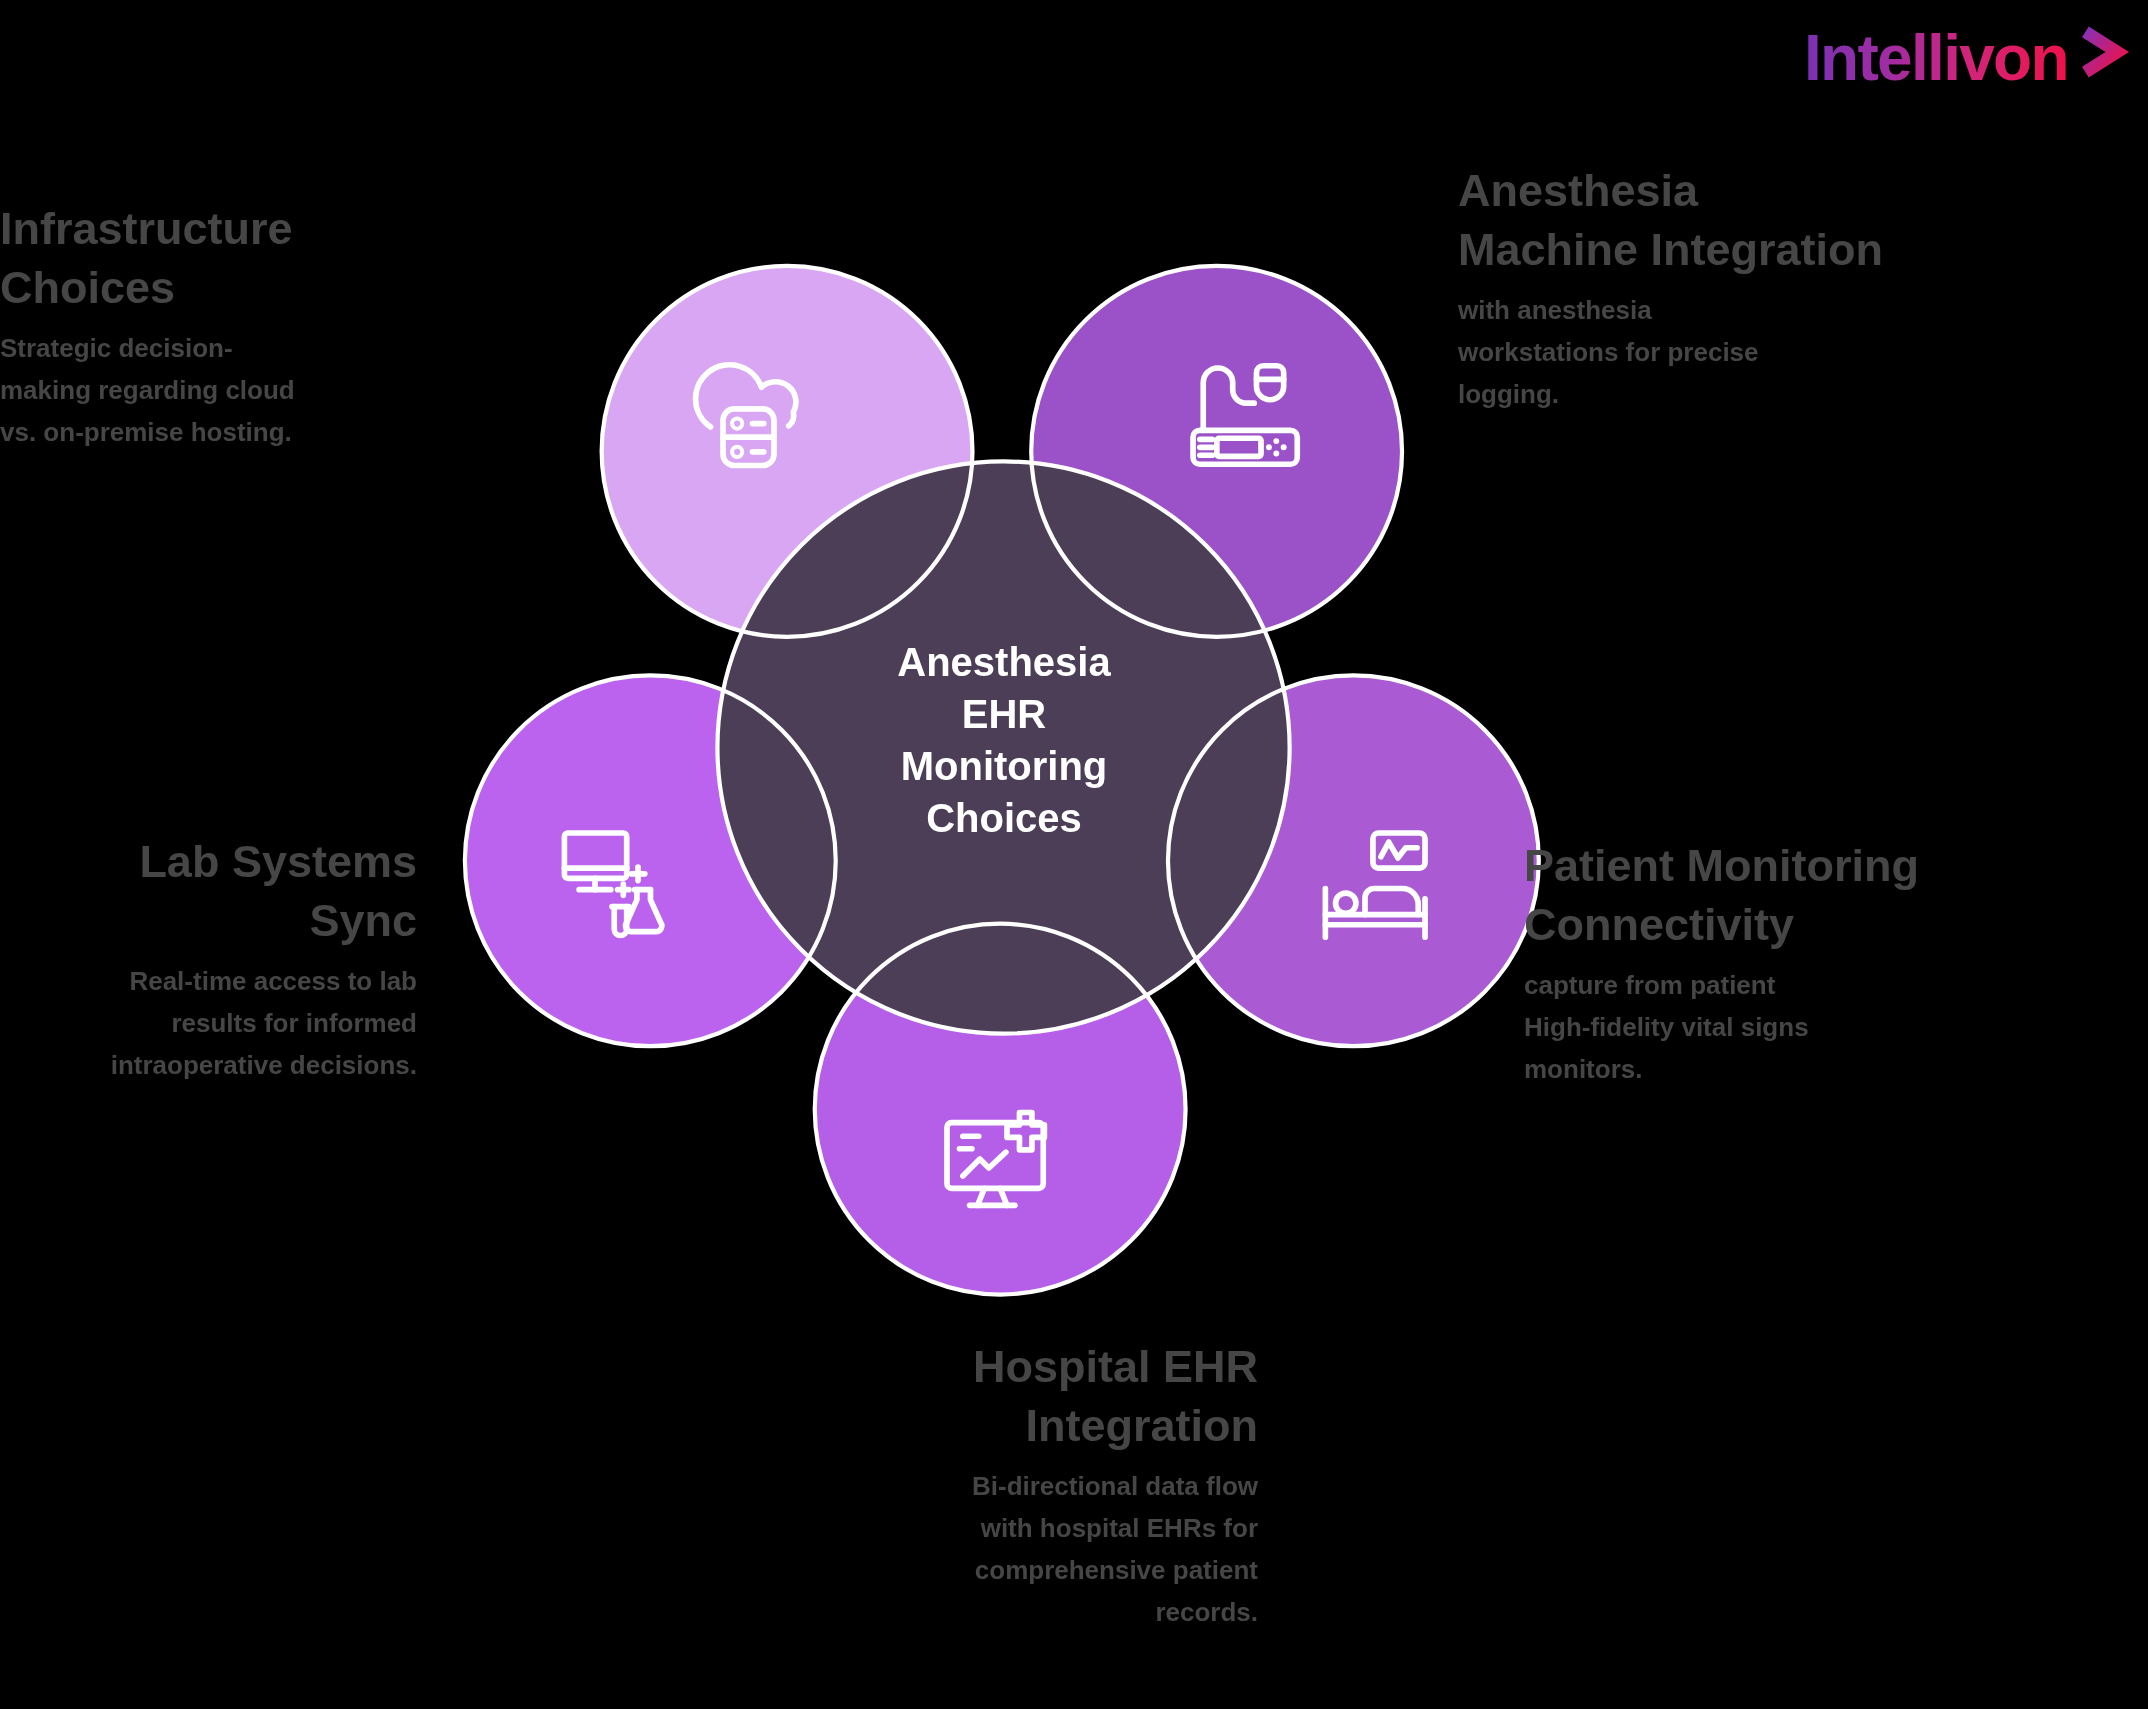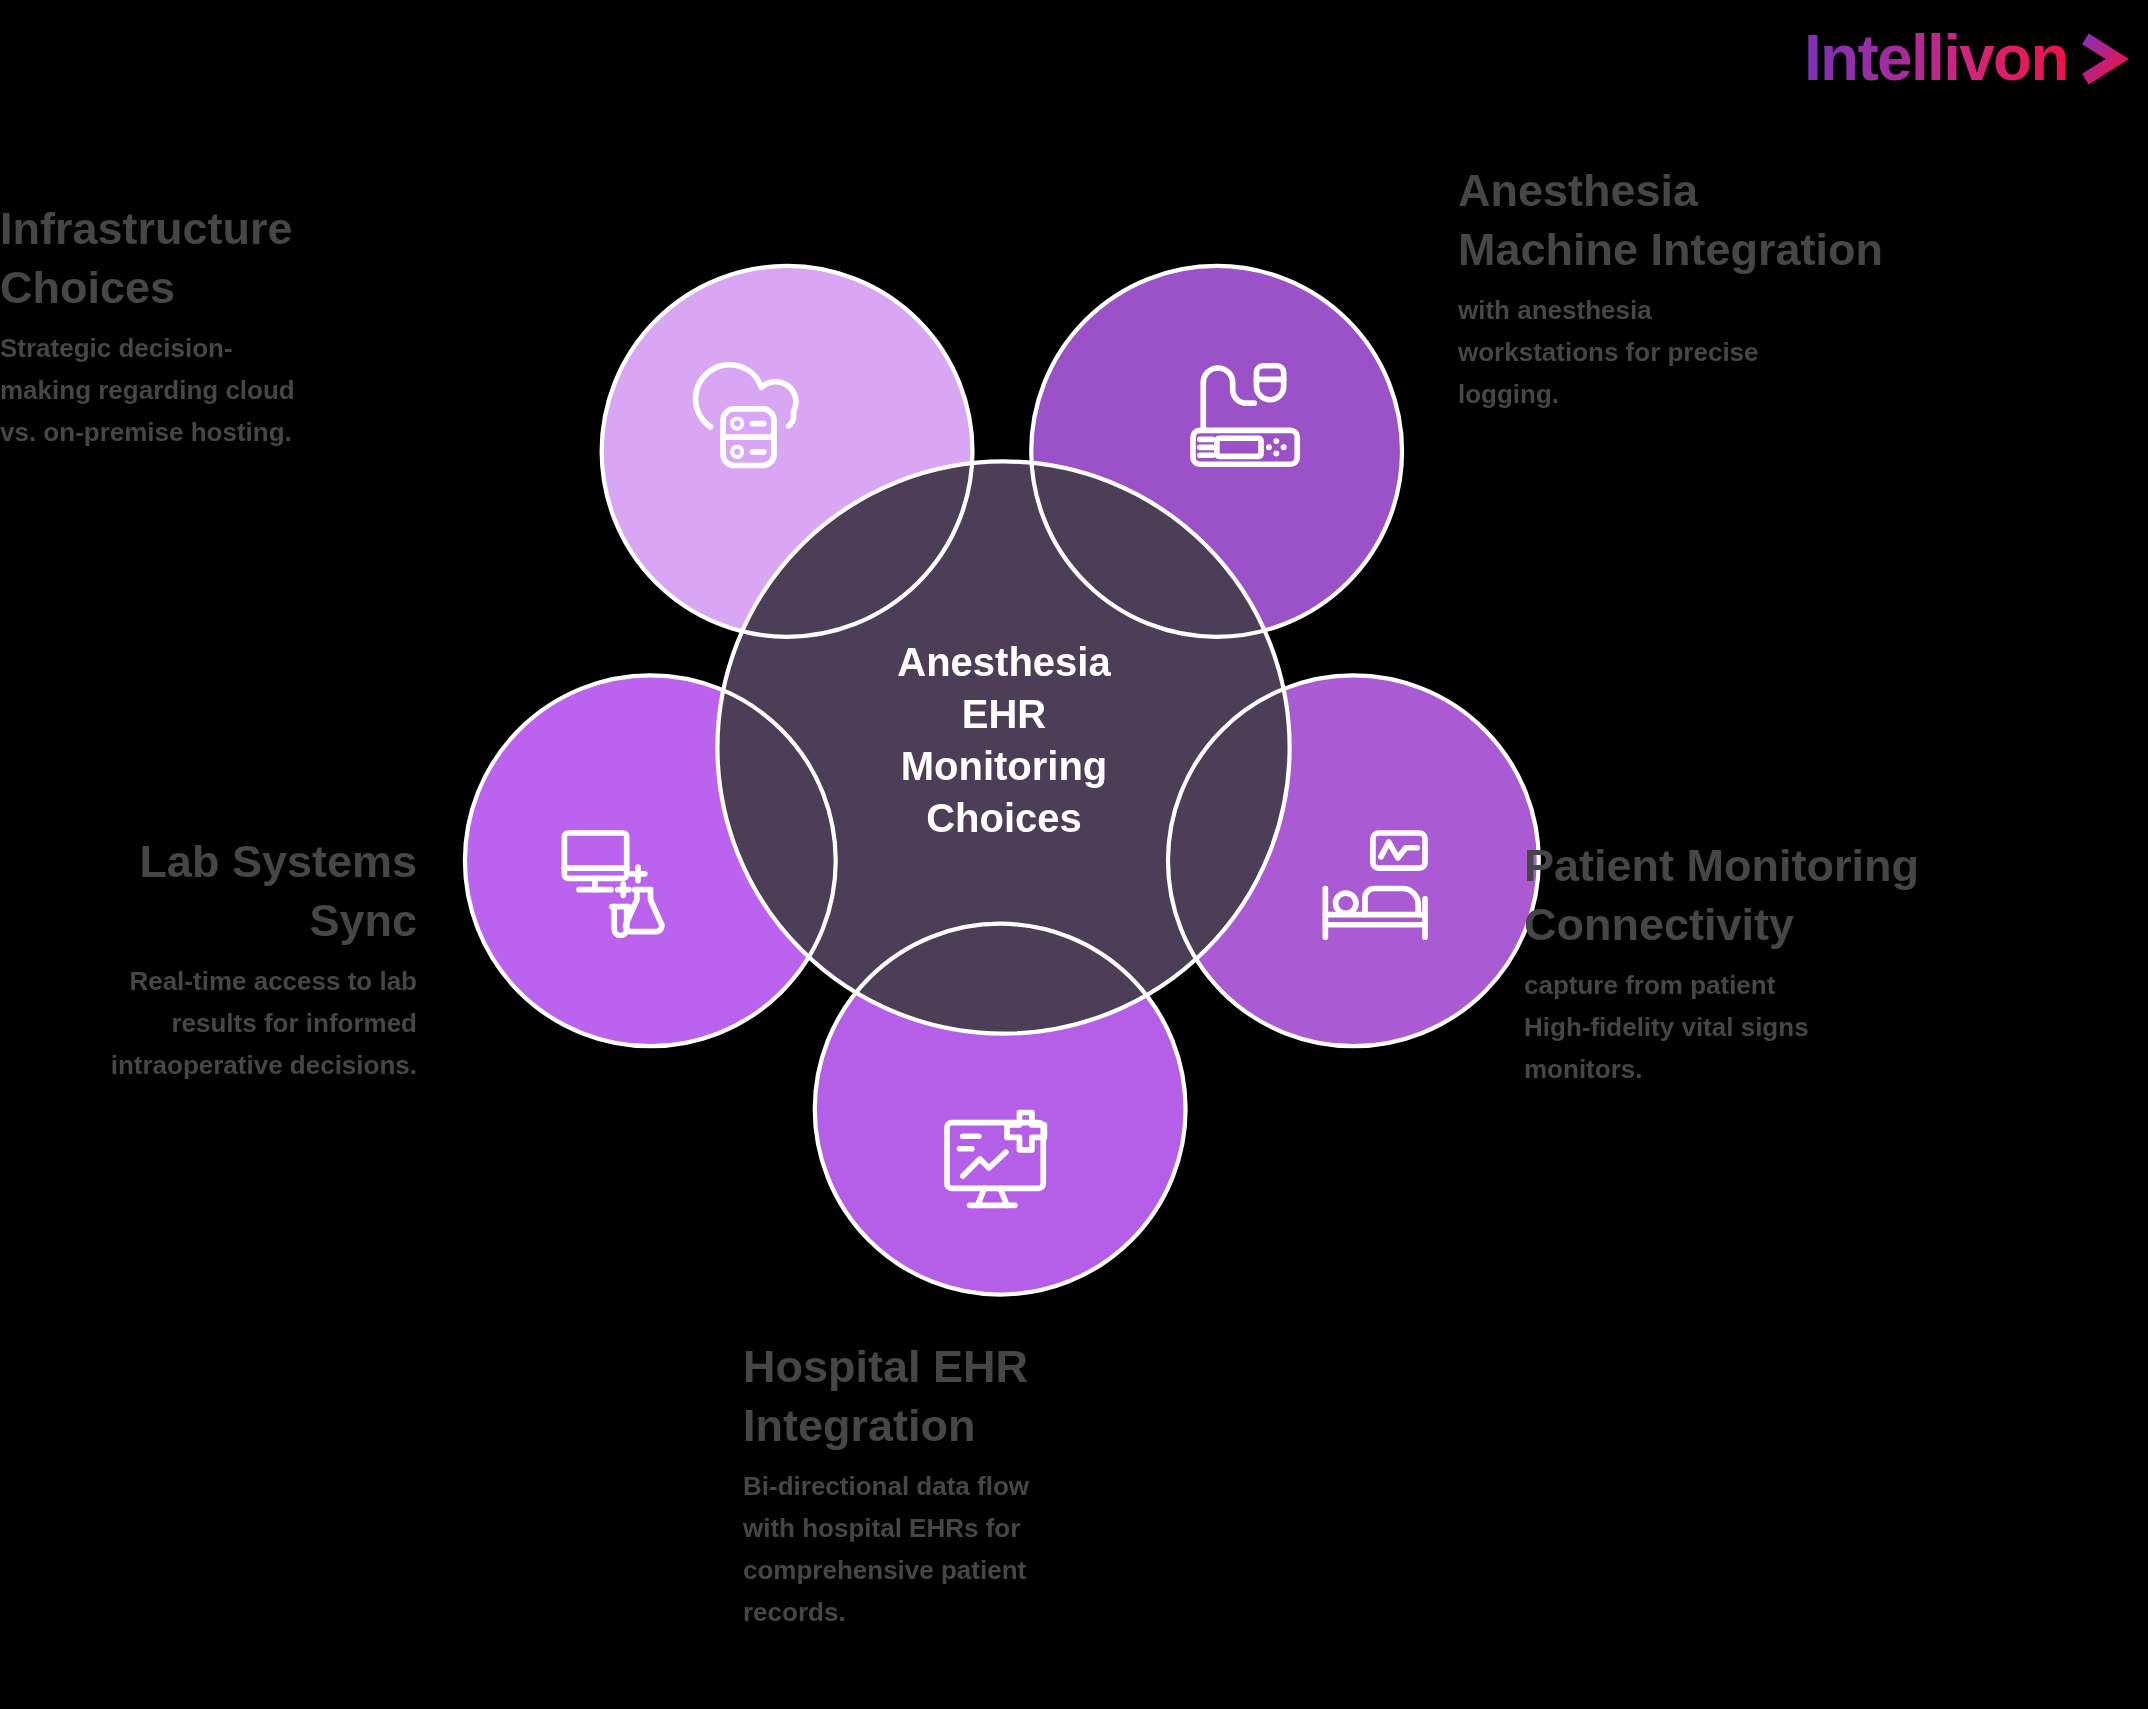--- a/index.html
+++ b/index.html
@@ -23,31 +23,31 @@
 
   .tblock { position: absolute; color: #464646; font-weight: bold; }
   .ttl { font-size: 45px; line-height: 59px; }
   .bdy { font-size: 26px; line-height: 42px; margin-top: 10px; }
   .ttl span, .bdy span, .center-title span { display: block; }
 
   .pos-tl { right: 1594px; top: 199px;  width: 554px; text-align: left; }
   .pos-tr { left: 1458px;  top: 161px;  width: 554px; text-align: left; }
   .pos-l  { right: 1731px; top: 832px;  width: 520px; text-align: right; }
   .pos-r  { left: 1524px;  top: 836px;  width: 520px; text-align: left; }
-  .pos-b  { left: 743px;   top: 1337px; width: 515px; text-align: left; }
+  .pos-b  { left: 743px;   top: 1337px; width: 515px; text-align: right; }
 
   .center-title {
     position: absolute; left: 794px; top: 636px; width: 420px;
     text-align: center; color: #ffffff; font-weight: bold;
     font-size: 40px; line-height: 52px;
   }
 
   .logo {
     position: absolute; left: 1804px; top: 25px;
-    display: flex; align-items: center; gap: 9px;
+    display: flex; gap: 9px;
   }
   .logo-text {
     font-size: 64px; font-weight: bold; letter-spacing: -1.7px; line-height: 67px;
     background: linear-gradient(90deg, #7A32B4 0%, #A02CA2 32%, #D42478 64%, #EF1149 100%);
     -webkit-background-clip: text; background-clip: text; color: transparent;
   }
   .chev { display: block; }
 </style>
 </head>
 <body>

